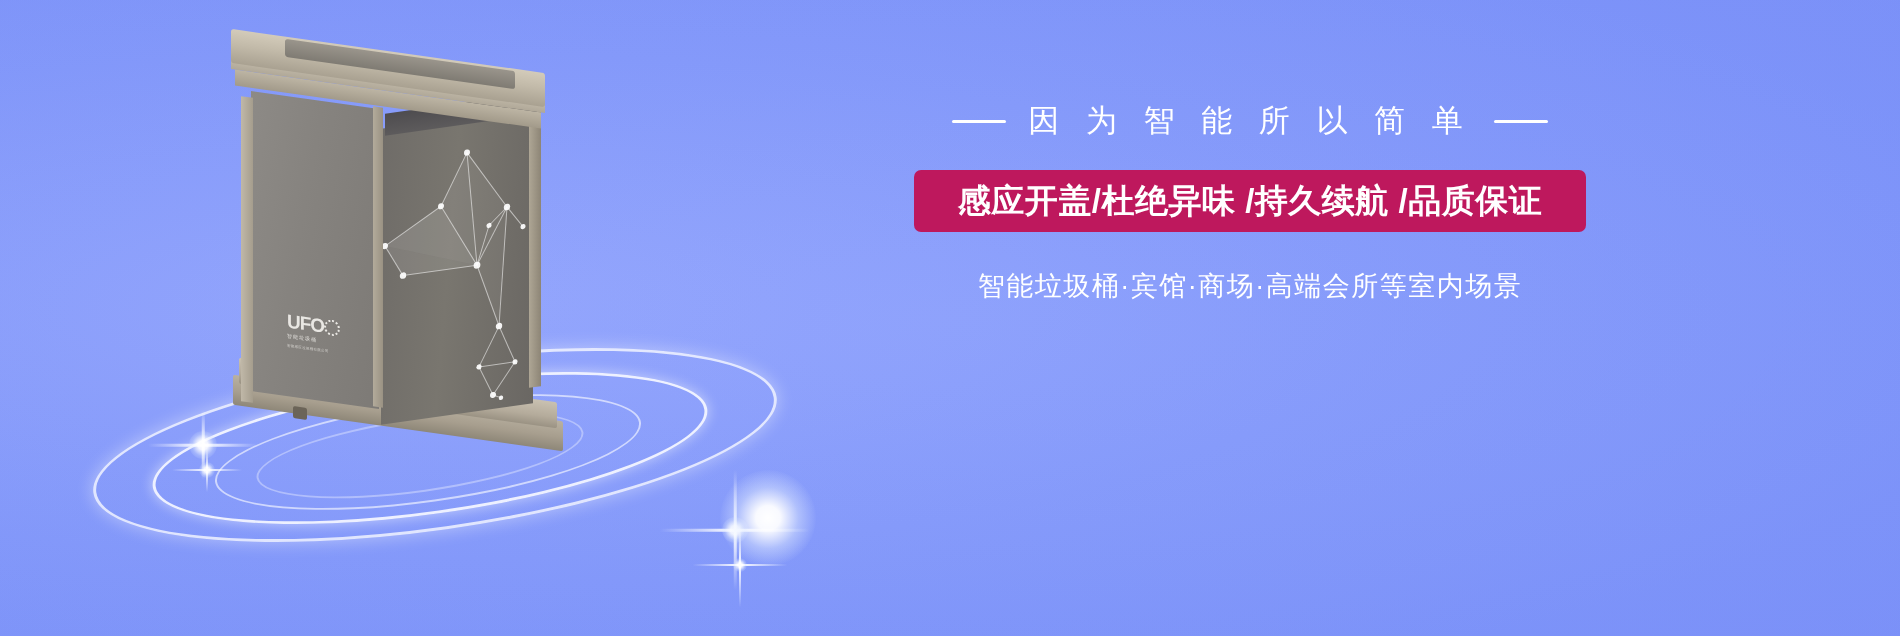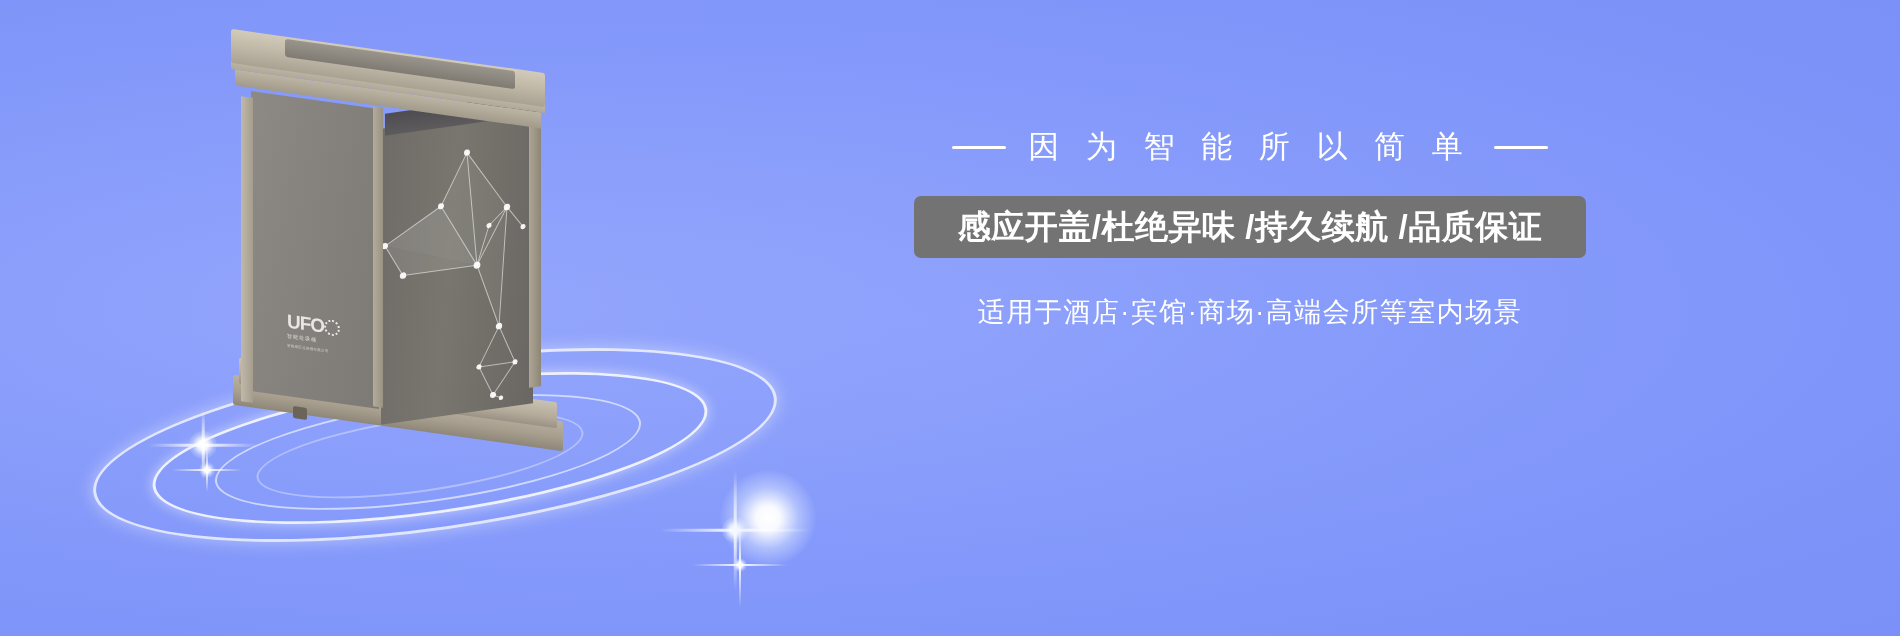--- a/index.html
+++ b/index.html
@@ -259,21 +259,20 @@
        3px 3px 4px #55bde6,
       -3px 3px 4px #55bde6,
        3px -3px 4px #55bde6,
       -3px -3px 4px #55bde6,
        0 0 12px rgba(110,198,234,0.95),
        0 0 22px rgba(110,198,234,0.55);
     white-space:nowrap;
   }
 
   #subtitle-row{
-    margin-top:26px;
     display:flex;
     align-items:center;
     justify-content:center;
     gap:22px;
   }
   .sub-dash{
     width:54px; height:3px;
     background:#ffffff;
     border-radius:2px;
     flex:none;
@@ -283,21 +282,21 @@
     color:#ffffff;
     letter-spacing:9px;
     white-space:nowrap;
     font-weight:400;
   }
 
   #feature-badge{
     margin:28px auto 0 auto;
     width:672px;
     height:62px;
-    background:#737373;
+    background:#be185d;
     border-radius:7px;
     display:flex;
     align-items:center;
     justify-content:center;
   }
   #feature-badge-text{
     font-size:33px;
     font-weight:700;
     color:#ffffff;
     letter-spacing:.5px;
@@ -431,16 +430,16 @@
     <div id="subtitle-row">
       <span class="sub-dash"></span>
       <span id="subtitle-text">因 为 智 能  所 以 简 单</span>
       <span class="sub-dash"></span>
     </div>
 
     <div id="feature-badge">
       <span id="feature-badge-text">感应开盖/杜绝异味 /持久续航 /品质保证</span>
     </div>
 
-    <div id="scene-line">适用于酒店·宾馆·商场·高端会所等室内场景</div>
+    <div id="scene-line">智能垃圾桶·宾馆·商场·高端会所等室内场景</div>
   </div>
 
 </div>
 
 </body></html>

